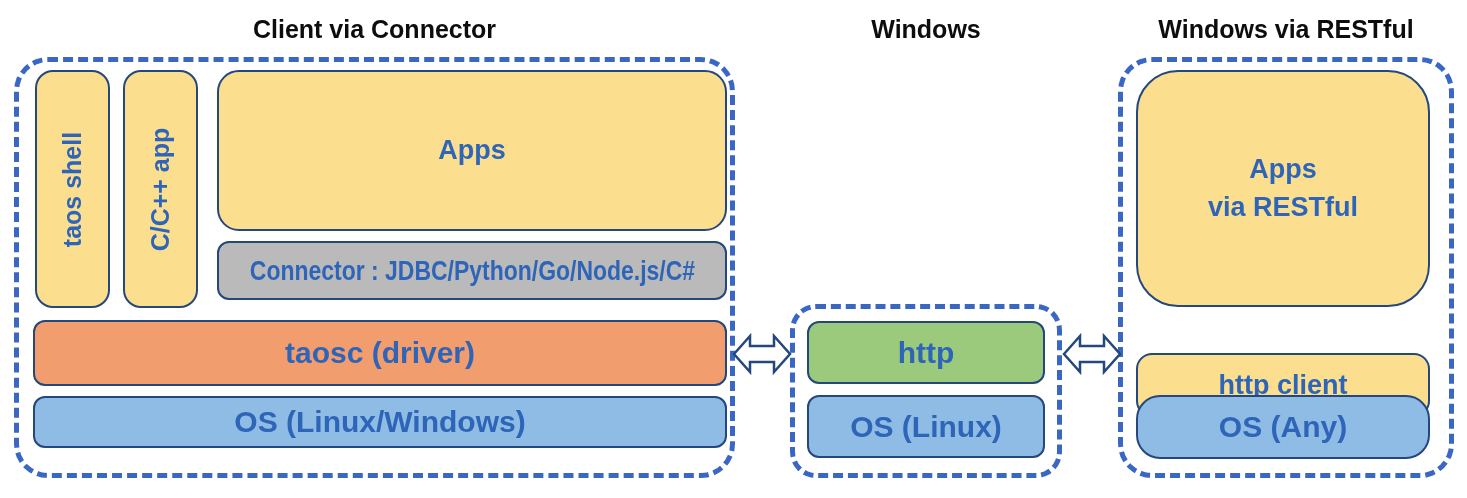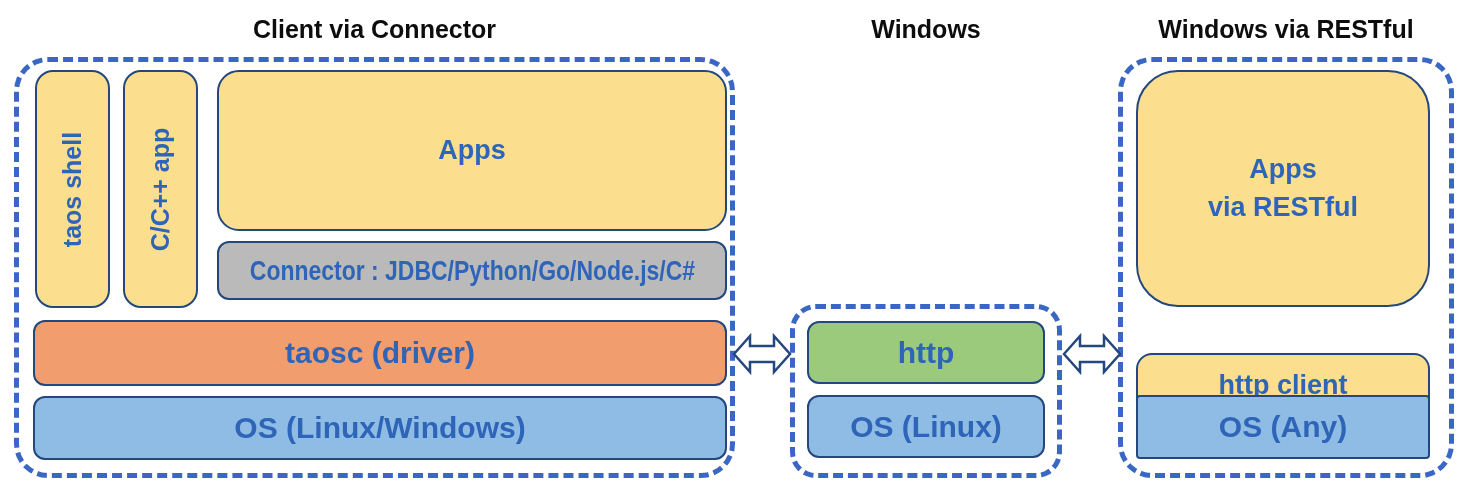--- a/index.html
+++ b/index.html
@@ -69,21 +69,21 @@
     </div>
     <div class="box yellow lbl-lg" style="left:198px;top:8px;width:510px;height:161px;border-radius:22px;">
       <span>Apps</span>
     </div>
     <div class="box gray" style="left:198px;top:179px;width:510px;height:59px;border-radius:12px;">
       <span class="condensed">Connector : JDBC/Python/Go/Node.js/C#</span>
     </div>
     <div class="box orange lbl-md" style="left:14px;top:258px;width:694px;height:66px;border-radius:12px;">
       <span>taosc (driver)</span>
     </div>
-    <div class="box blue lbl-md" style="left:14px;top:334px;width:694px;height:64px;border-radius:12px;">
+    <div class="box blue lbl-md" style="left:14px;top:334px;width:694px;height:52px;border-radius:12px;">
       <span>OS (Linux/Windows)</span>
     </div>
   </section>
 
   <section class="dashed" style="left:790px;top:304px;width:272px;height:174px;border-radius:26px;">
     <div class="box green lbl-md" style="left:12px;top:12px;width:238px;height:63px;border-radius:12px;">
       <span>http</span>
     </div>
     <div class="box blue lbl-md" style="left:12px;top:86px;width:238px;height:63px;border-radius:12px;">
       <span>OS (Linux)</span>
@@ -93,21 +93,21 @@
   <section class="dashed" style="left:1118px;top:57px;width:336px;height:421px;">
     <div class="box yellow two-line" style="left:13px;top:8px;width:294px;height:237px;border-radius:42px;">
       <div>
         <span>Apps</span>
         <span>via RESTful</span>
       </div>
     </div>
     <div class="box yellow lbl-lg" style="left:13px;top:259px;width:294px;height:64px;border-radius:16px;margin-top:32px;">
       <span>http client</span>
     </div>
-    <div class="box blue lbl-md" style="left:13px;top:333px;width:294px;height:64px;border-radius:4px;">
+    <div class="box blue lbl-md" style="left:13px;top:333px;width:294px;height:64px;border-radius:24px;">
       <span>OS (Any)</span>
     </div>
   </section>
 
   <svg class="arrow" style="left:732px;top:332px;" width="60" height="44" viewBox="0 0 60 44">
     <path d="M2,22 L18,4 L18,14 L42,14 L42,4 L58,22 L42,40 L42,30 L18,30 L18,40 Z" fill="#ffffff" stroke="#24477E" stroke-width="2.5" stroke-linejoin="miter"></path>
   </svg>
   <svg class="arrow" style="left:1062px;top:332px;" width="60" height="44" viewBox="0 0 60 44">
     <path d="M2,22 L18,4 L18,14 L42,14 L42,4 L58,22 L42,40 L42,30 L18,30 L18,40 Z" fill="#ffffff" stroke="#24477E" stroke-width="2.5" stroke-linejoin="miter"></path>
   </svg>

